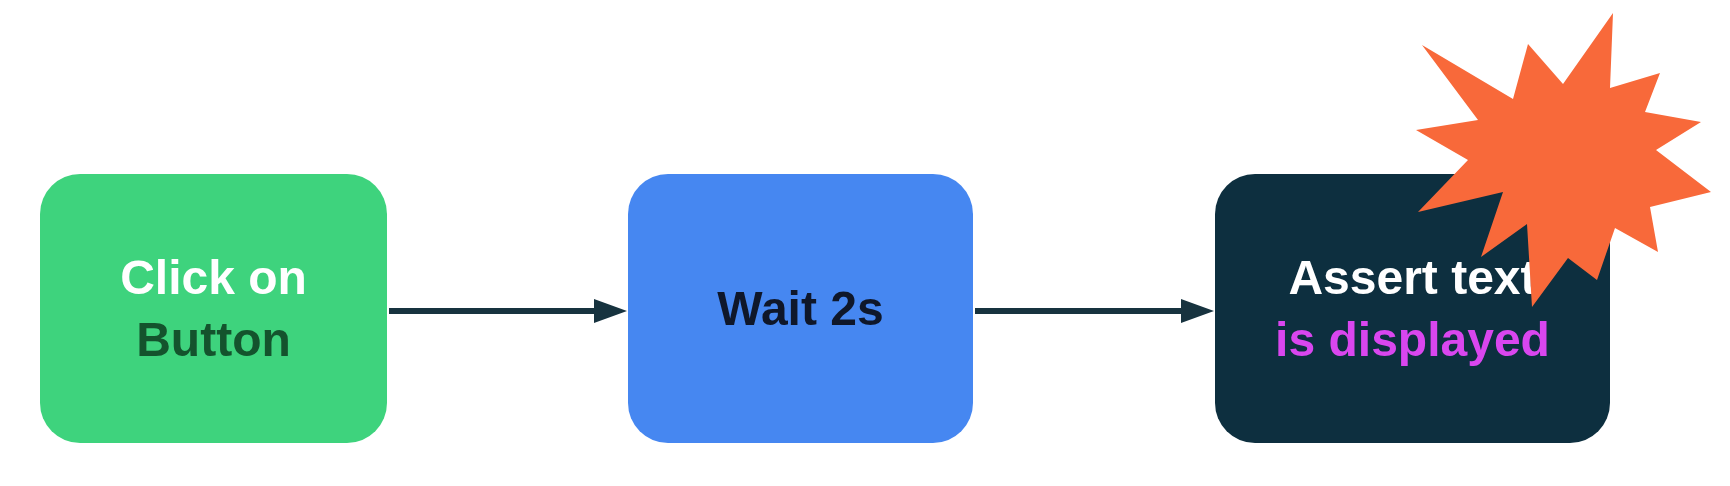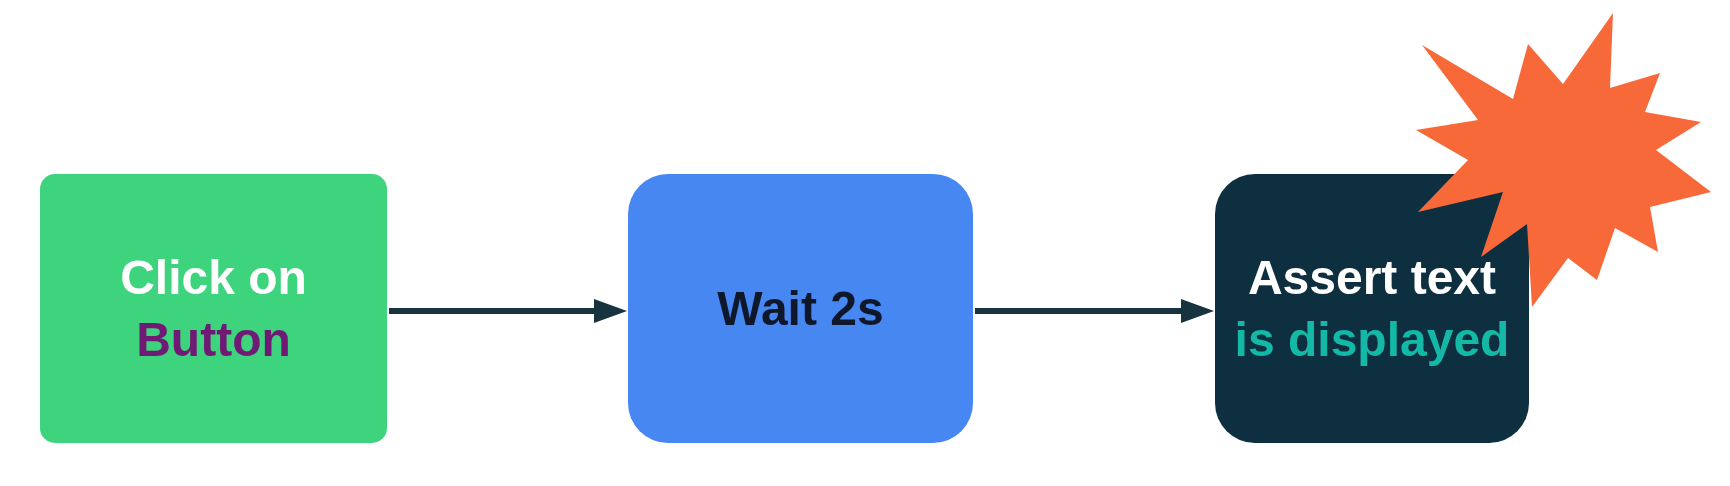--- a/index.html
+++ b/index.html
@@ -28,50 +28,50 @@
   }
   .node-label-line {
     display: block;
     font-size: 48px;
     font-weight: 700;
     line-height: 62px;
     text-align: center;
     color: #ffffff;
     white-space: nowrap;
   }
-  .node-click { left: 40px;   width: 347px; border-radius: 15px; }
+  .node-click { left: 40px;   width: 347px; }
   .node-wait  { left: 628px;  width: 345px; }
-  .node-assert{ left: 1215px; width: 314px; }
+  .node-assert{ left: 1215px; width: 395px; }
   .overlay {
     position: absolute;
     left: 0; top: 0;
     width: 1730px;
     height: 486px;
     z-index: 2;
     pointer-events: none;
   }
 </style>
 </head>
 <body>
 
 <div class="canvas">
 
   <div class="node node-click" style="background-color: rgb(62, 211, 125);">
     <span class="node-label-line" style="color: rgb(255, 255, 255);">Click on</span>
-    <span class="node-label-line" style="color: #701a75;">Button</span>
+    <span class="node-label-line" style="color: #14532d;">Button</span>
   </div>
 
   <div class="node node-wait" style="background-color: rgb(70, 135, 241);">
     <span class="node-label-line" style="color: #0f172a;">Wait 2s</span>
     <span class="node-label-line" style="color: rgb(255, 255, 255);"></span>
   </div>
 
   <div class="node node-assert" style="background-color: rgb(13, 47, 63);">
     <span class="node-label-line" style="color: rgb(255, 255, 255);">Assert text</span>
-    <span class="node-label-line" style="color: #14b8a6;">is displayed</span>
+    <span class="node-label-line" style="color: #d946ef;">is displayed</span>
   </div>
 
   <svg class="overlay" viewBox="0 0 1730 486" xmlns="http://www.w3.org/2000/svg">
 
     <g>
       <line x1="389" y1="311" x2="597" y2="311" stroke-width="6" stroke="#17333F"></line>
       <polygon points="594,299 594,323 627,311" fill="#17333F"></polygon>
     </g>
 
     <g>

